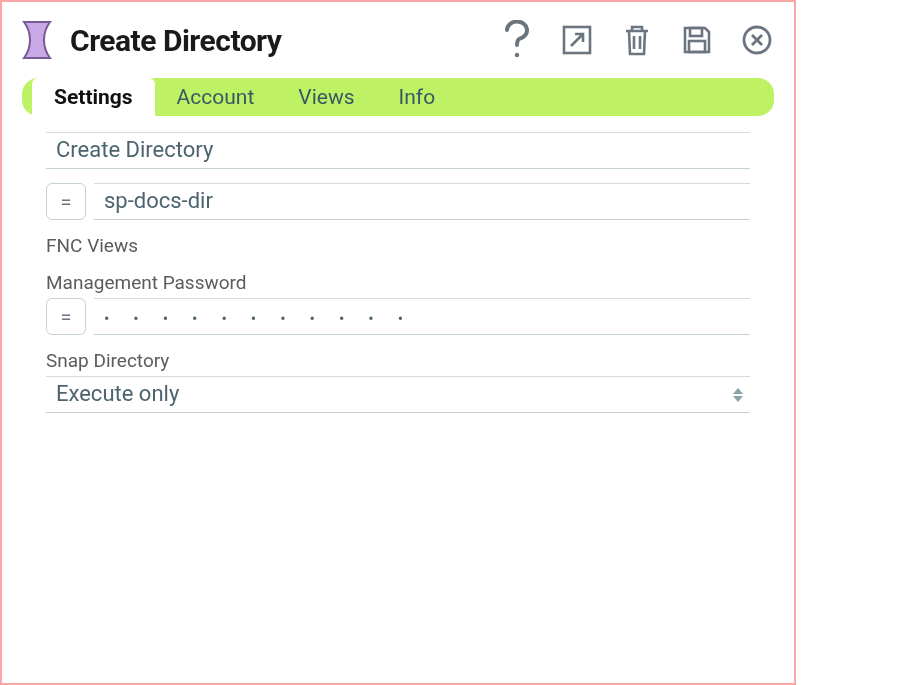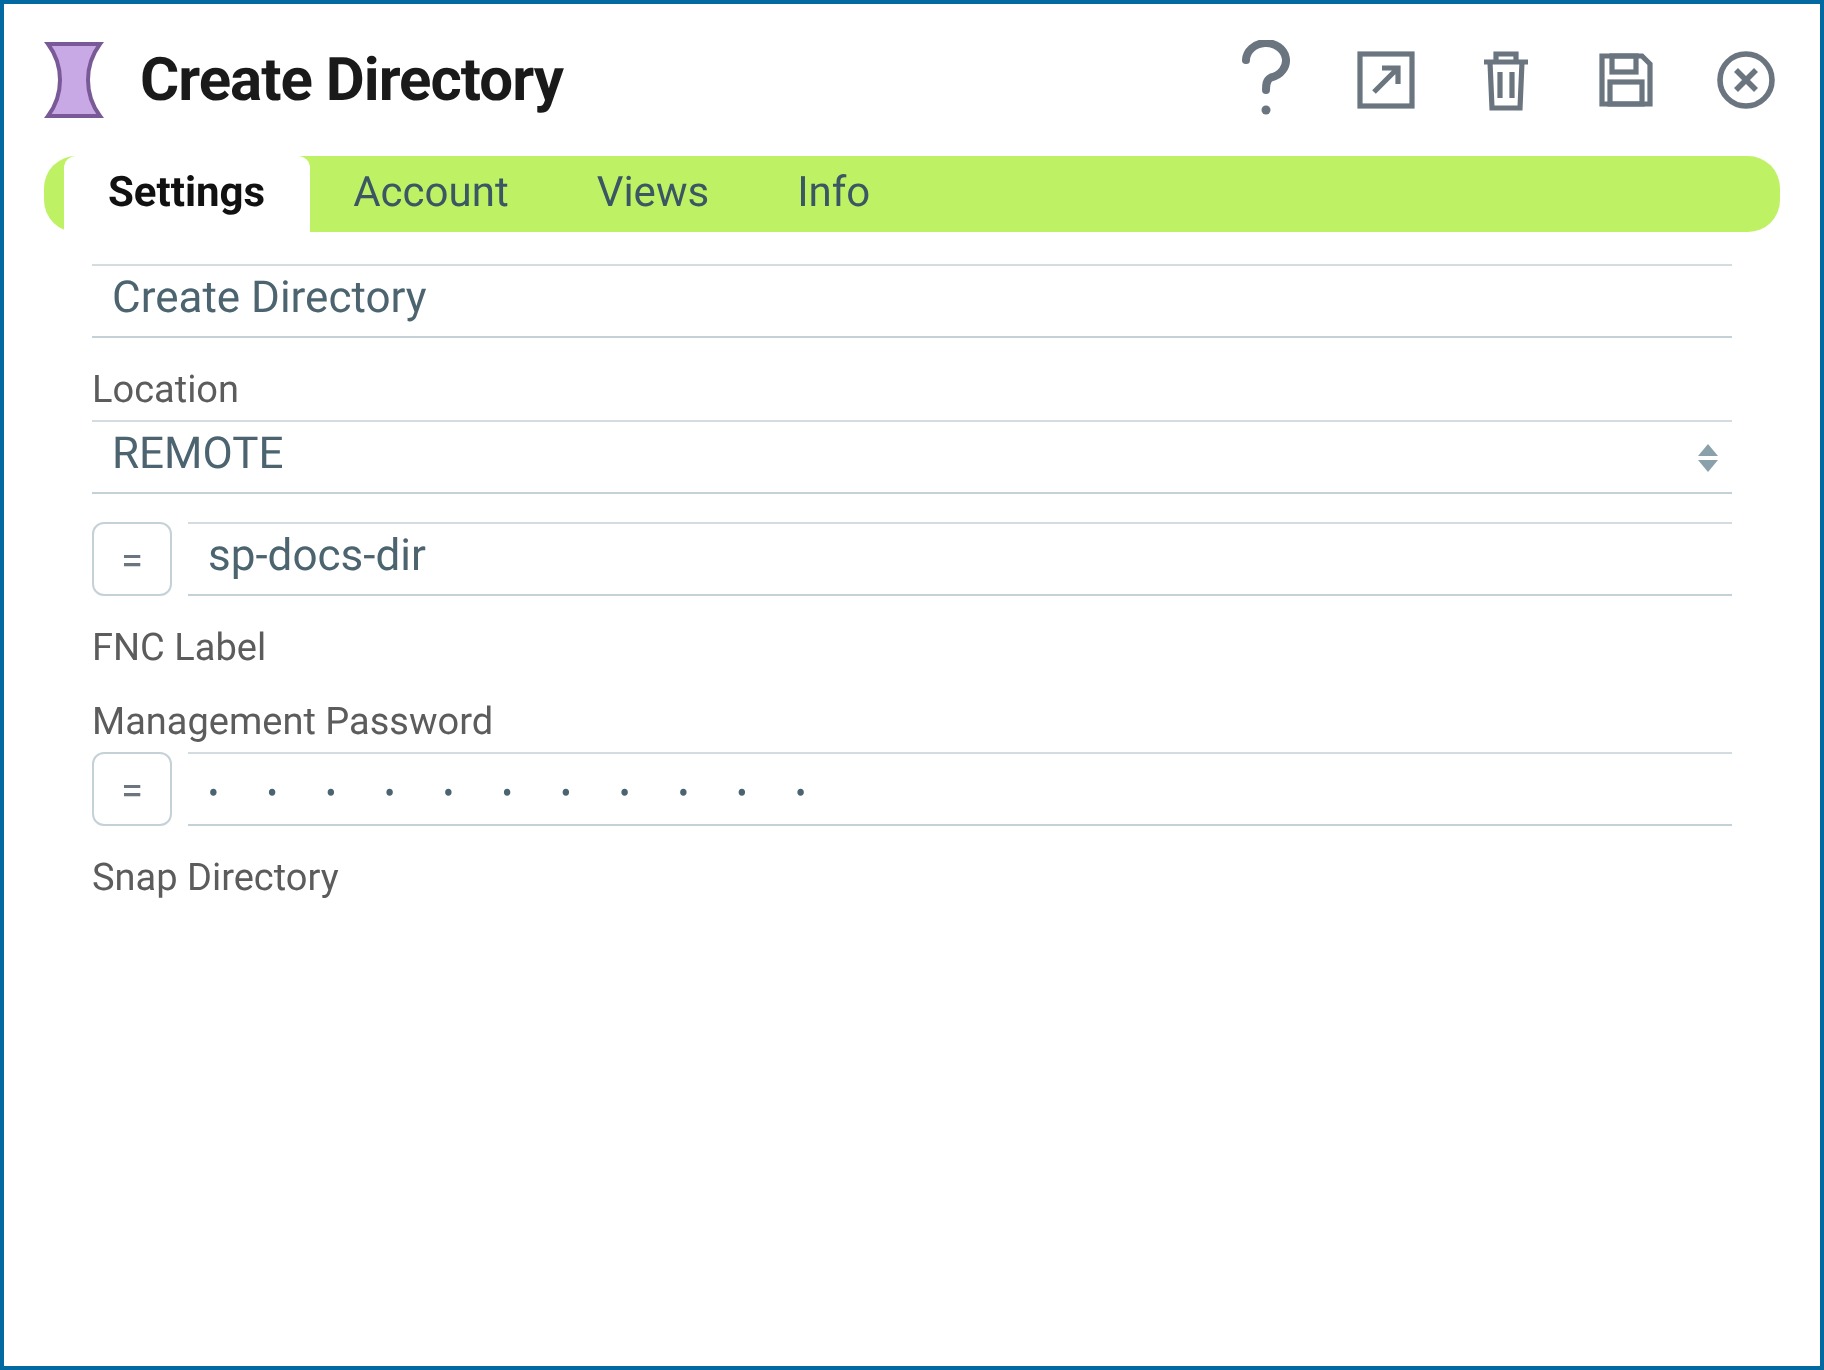--- a/index.html
+++ b/index.html
@@ -2,23 +2,23 @@
 <html><head>
 <meta charset="utf-8">
 <style>
   * { box-sizing: border-box; margin: 0; padding: 0; }
   body {
     font-family: "Segoe UI", Roboto, "Helvetica Neue", Arial, sans-serif;
     background: #fff;
     color: #333;
   }
   .window {
-    width: 912px;
+    width: 796px;
     height: 685px;
-    border: 2px solid #0369a1;
+    border: 2px solid #fca5a5;
     position: relative;
     padding: 18px 20px;
     overflow: hidden;
   }
   
   .header-row {
     display: flex;
     align-items: center;
     justify-content: space-between;
     margin-bottom: 18px;
@@ -193,52 +193,49 @@
     <div class="tab">Views</div>
     <div class="tab">Info</div>
   </div>
 
   <div class="form-area">
 
     <div class="field-group">
       <input type="text" class="text-input" value="Create Directory" style="">
     </div>
 
-    <div class="field-group">
-      <div class="field-label">Location</div>
+
+    <div class="field-group">
+      <div class="with-prefix">
+        <div class="prefix-btn">=</div>
+        <input type="text" class="text-input" value="sp-docs-dir" style="">
+      </div>
+    </div>
+
+    <div class="field-group">
+      <div class="field-label">FNC Views</div>
+    </div>
+
+    <div class="field-group">
+      <div class="field-label">Management Password</div>
+      <div class="with-prefix">
+        <div class="prefix-btn">=</div>
+        <div class="text-input password-dots">• • • • • • • • • • •</div>
+      </div>
+    </div>
+
+    <div class="field-group">
+      <div class="field-label">Snap Directory</div>
       <div class="select-wrap">
-        <input type="text" readonly="" class="text-input" value="REMOTE" style="">
+        <input type="text" readonly="" class="text-input" value="Execute only" style="">
         <span class="select-arrows">
           <svg width="12" height="8" viewBox="0 0 12 8">
               <path d="M1 7 L6 1 L11 7 Z" fill="currentColor"></path>
             </svg>
           <svg width="12" height="8" viewBox="0 0 12 8">
               <path d="M1 1 L6 7 L11 1 Z" fill="currentColor"></path>
             </svg>
         </span>
       </div>
     </div>
 
-    <div class="field-group">
-      <div class="with-prefix">
-        <div class="prefix-btn">=</div>
-        <input type="text" class="text-input" value="sp-docs-dir" style="">
-      </div>
-    </div>
-
-    <div class="field-group">
-      <div class="field-label">FNC Label</div>
-    </div>
-
-    <div class="field-group">
-      <div class="field-label">Management Password</div>
-      <div class="with-prefix">
-        <div class="prefix-btn">=</div>
-        <div class="text-input password-dots">• • • • • • • • • • •</div>
-      </div>
-    </div>
-
-    <div class="field-group">
-      <div class="field-label">Snap Directory</div>
-    </div>
-
   </div>
 </div>
 
 </body></html>

